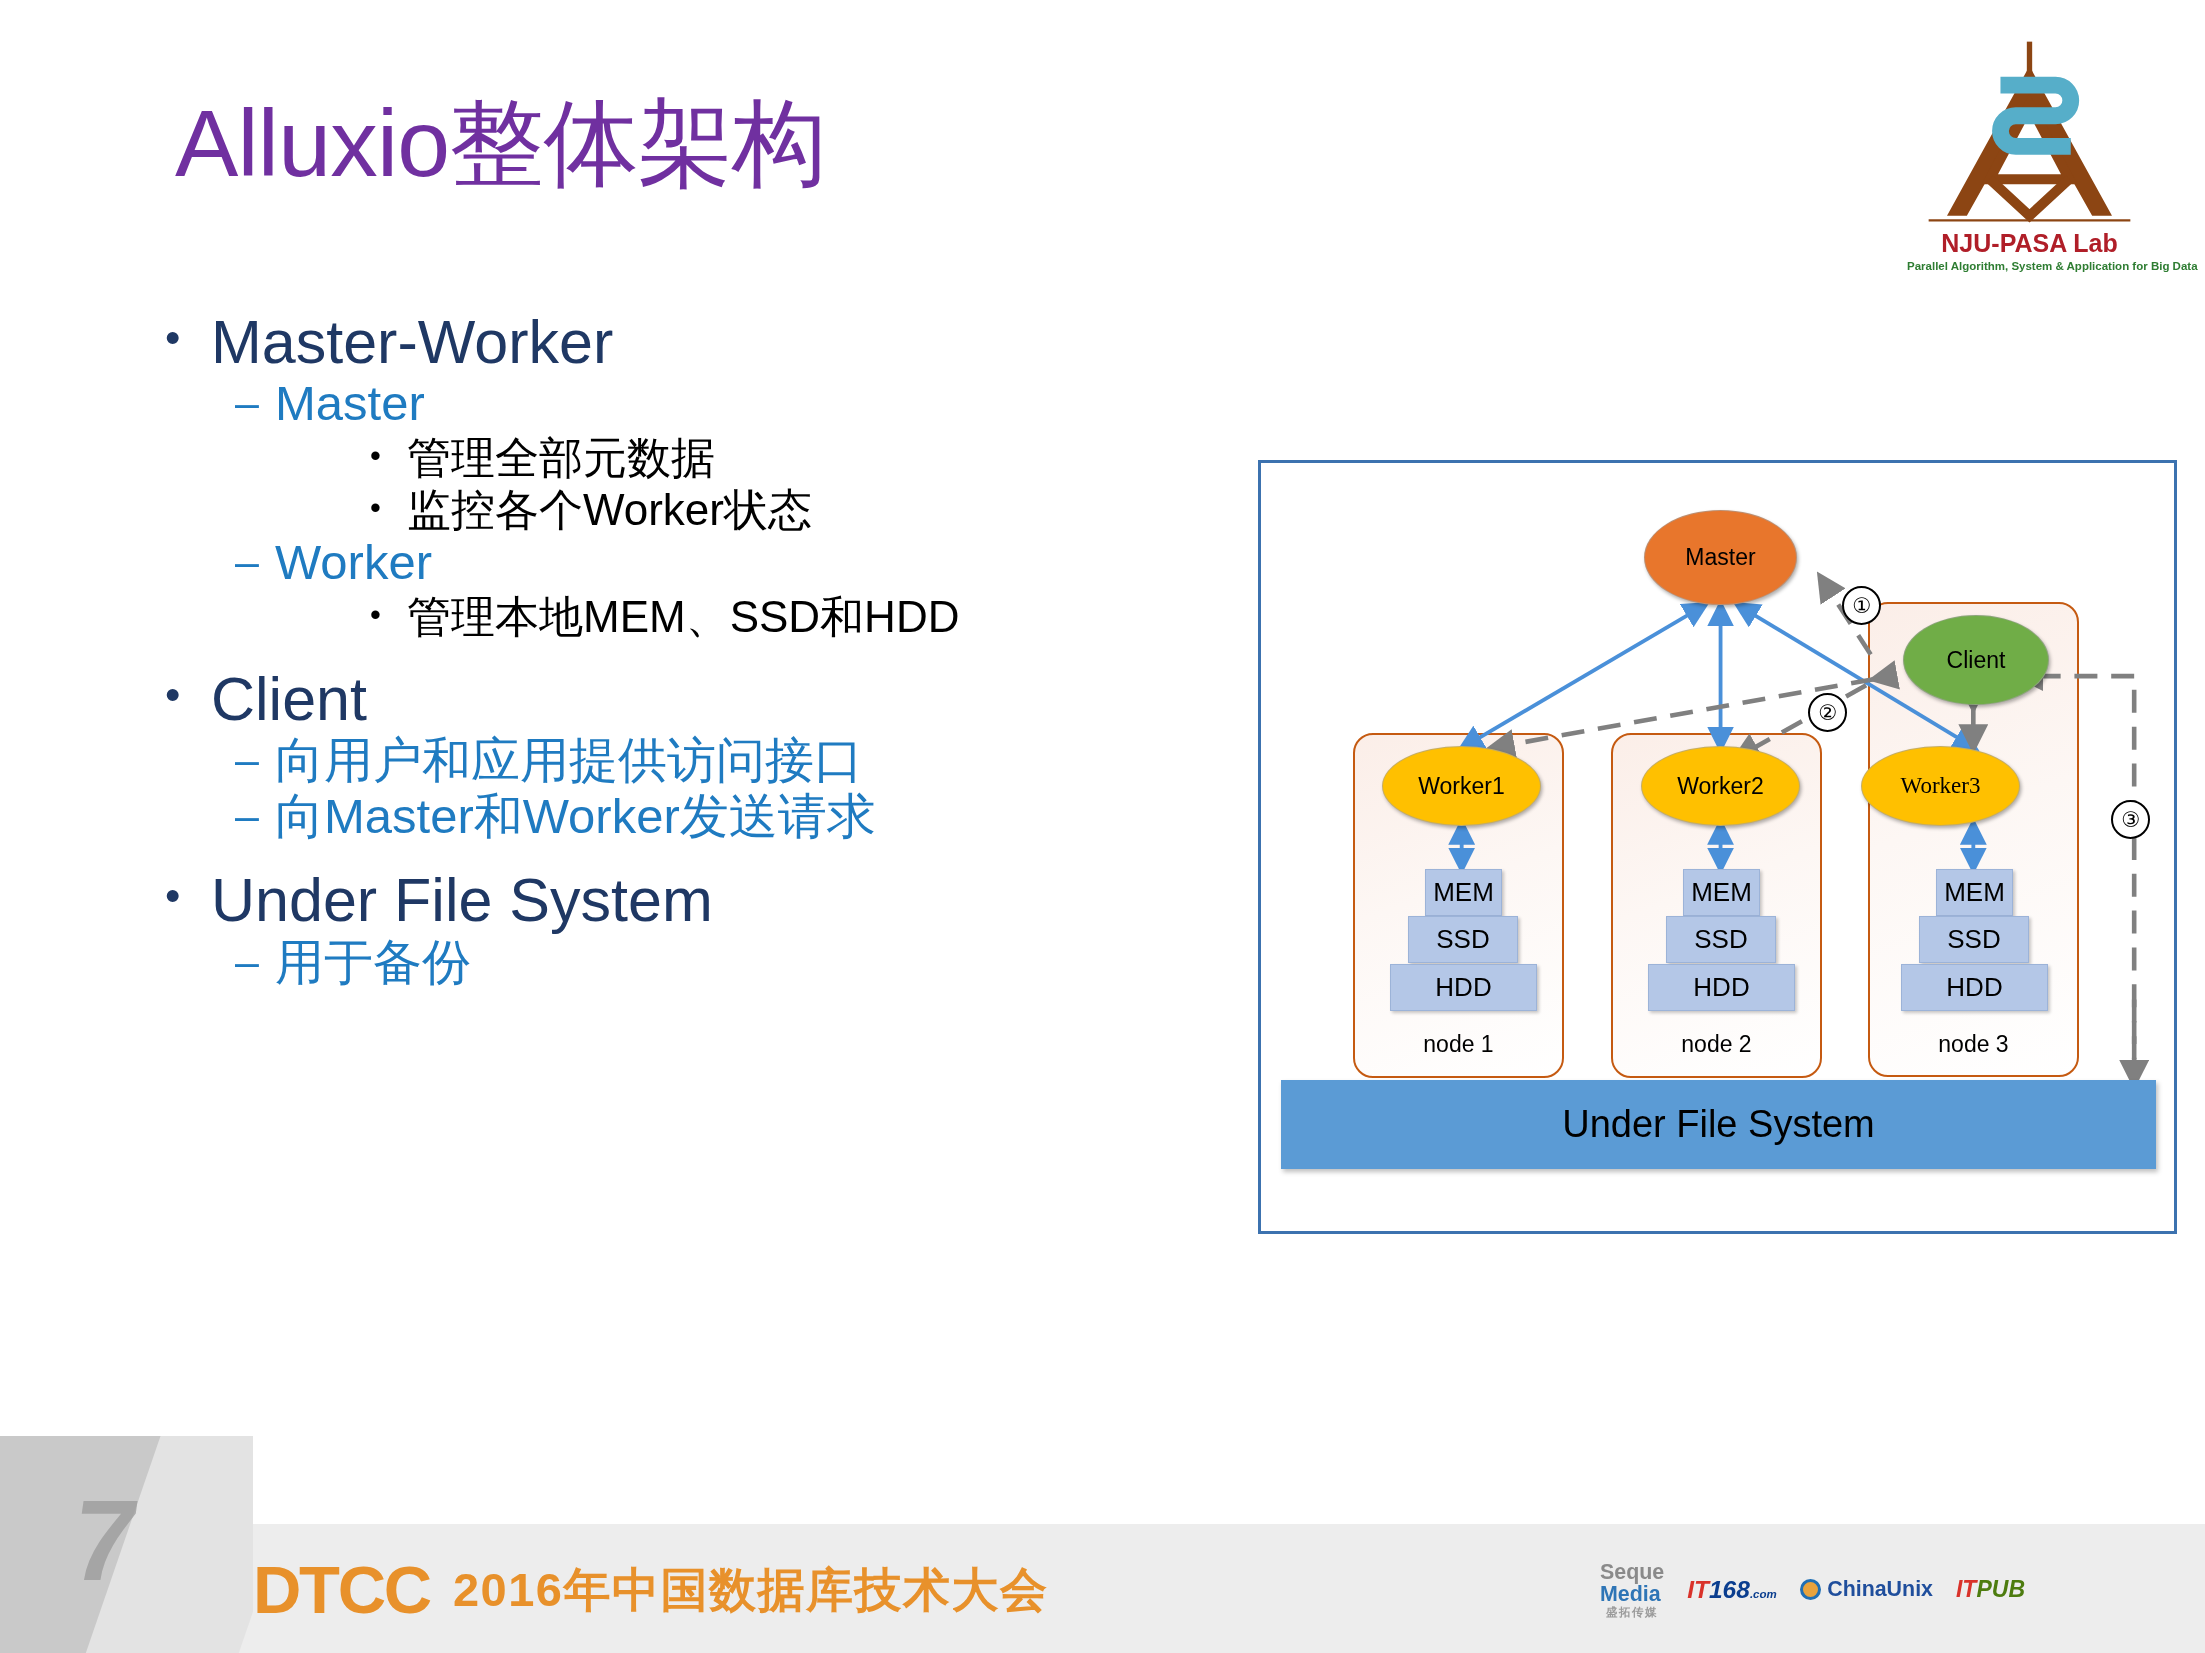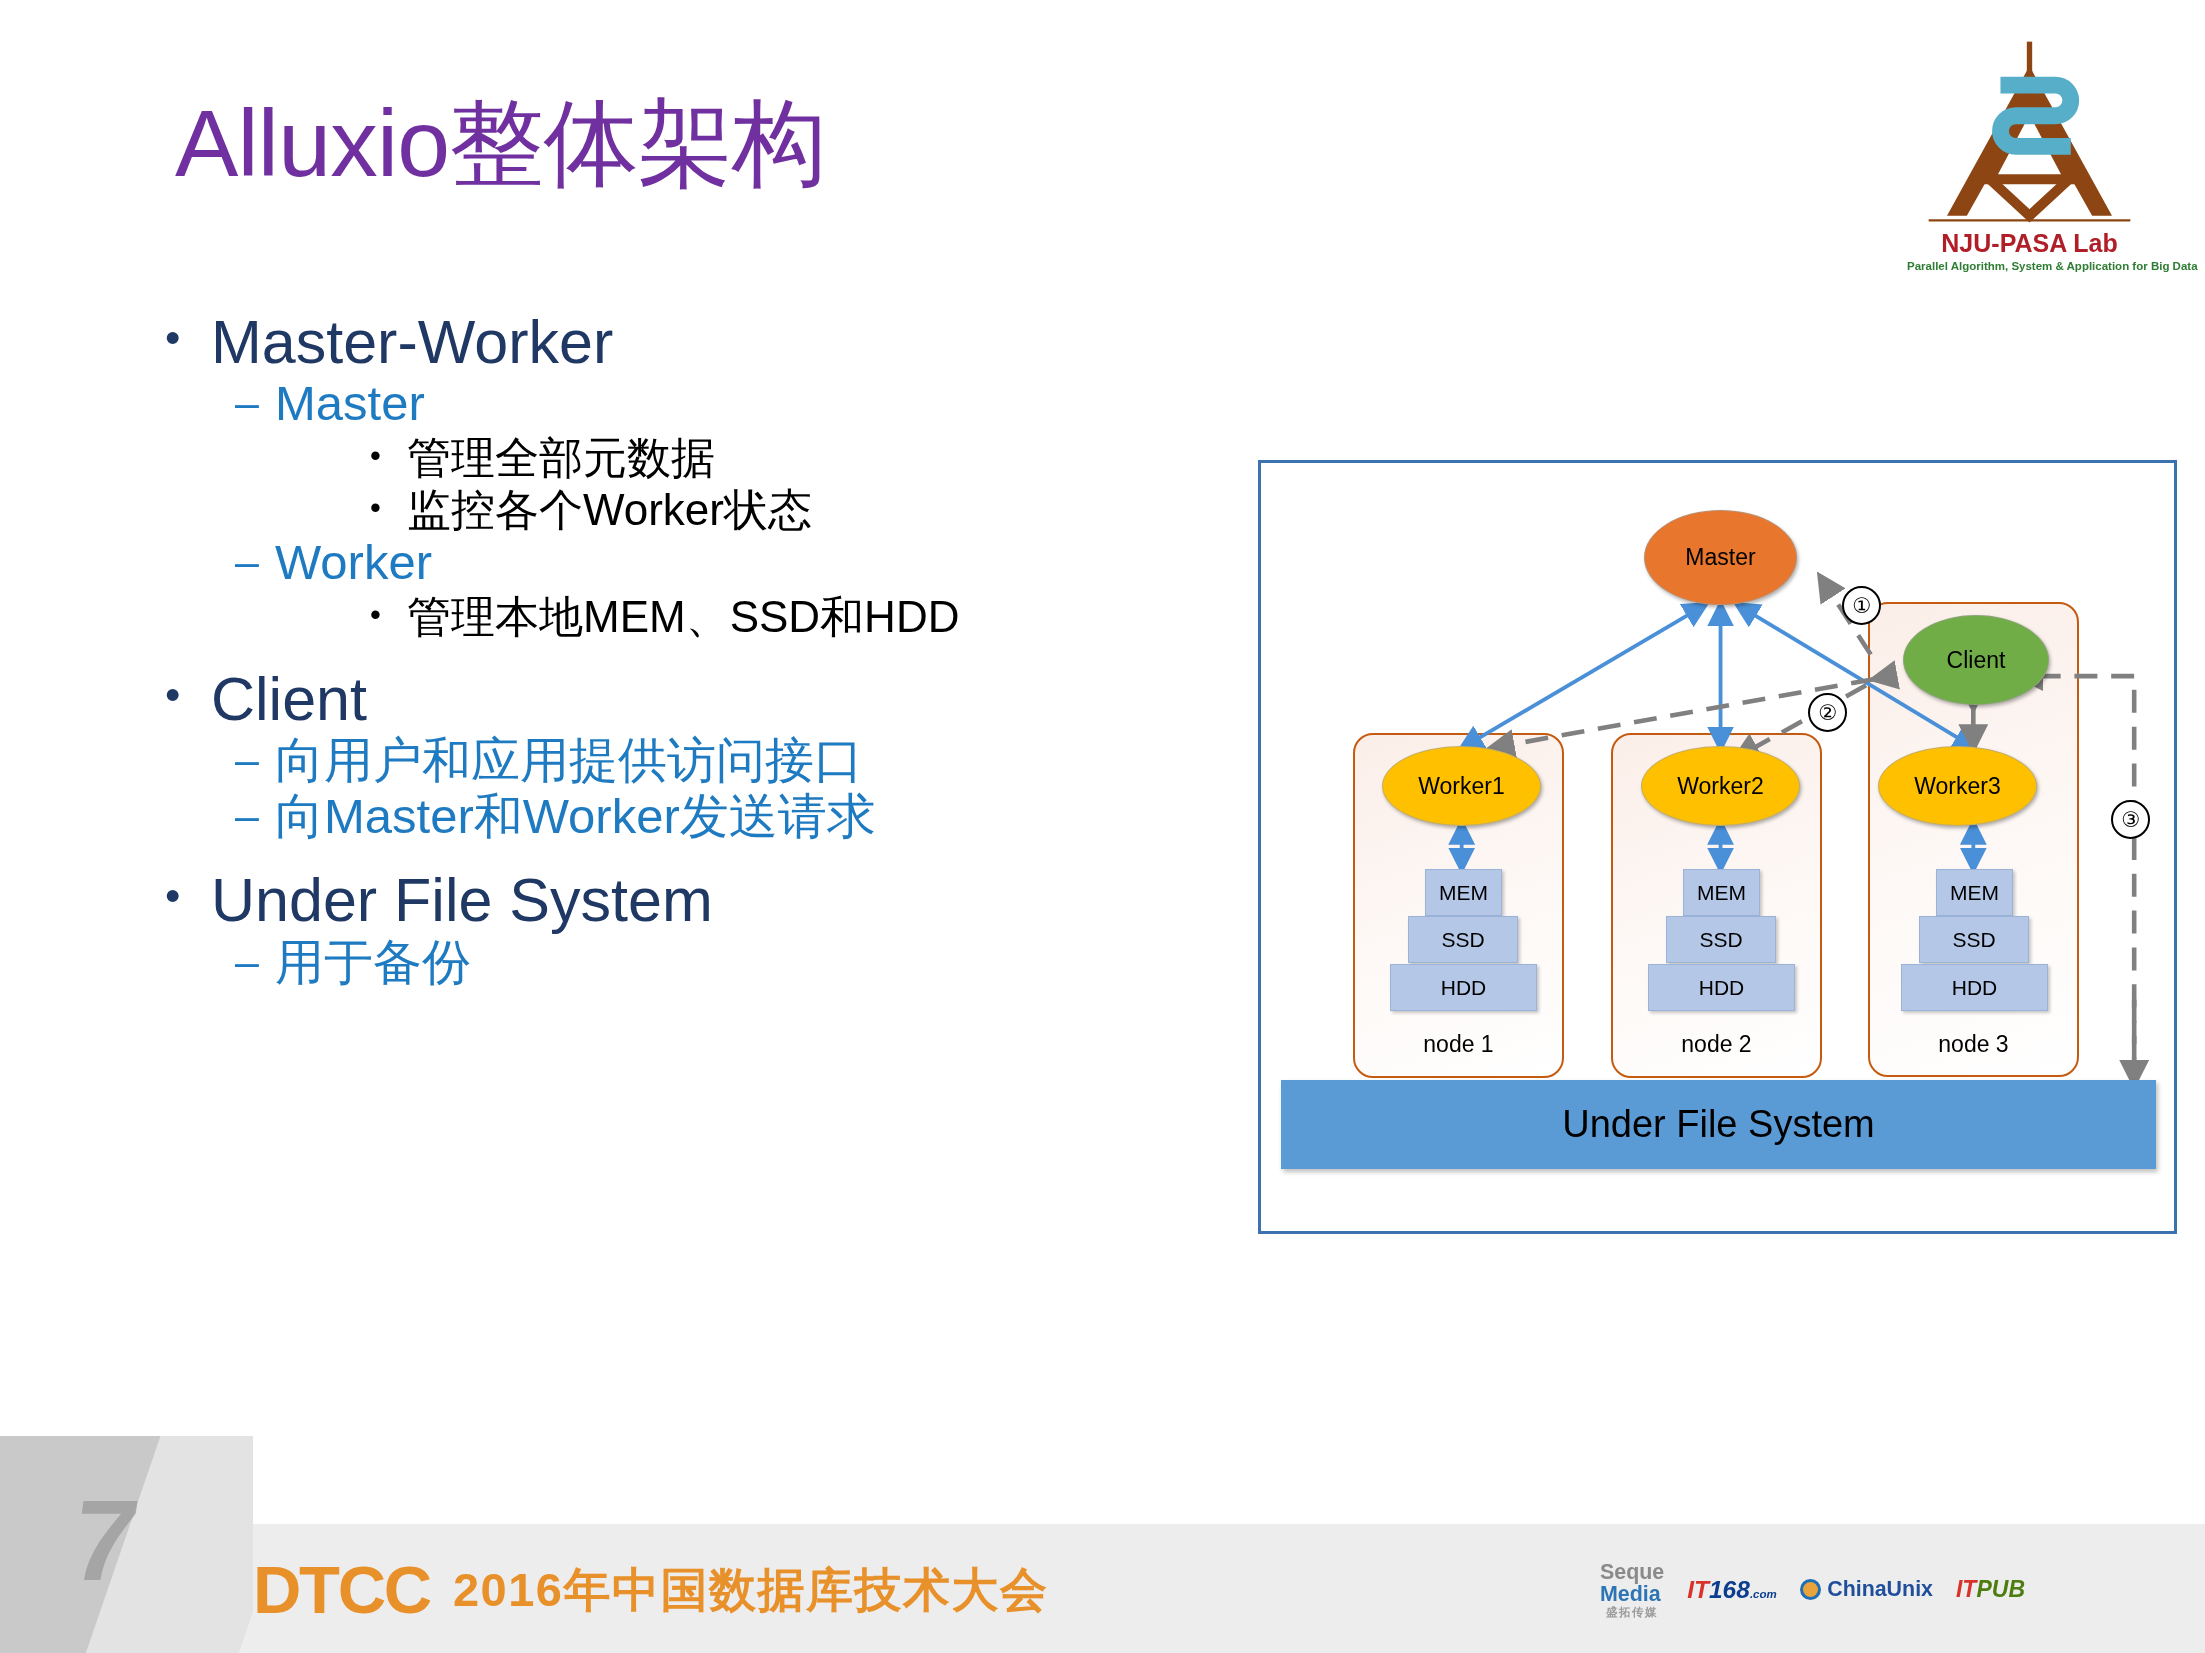--- a/index.html
+++ b/index.html
@@ -67,21 +67,21 @@
     border:0.8px solid rgba(160,160,160,.6);
     box-sizing:border-box;
   }
   .ell-master{background:#E8762C;}
   .ell-client{background:#70AD47;}
   .ell-worker{background:#FFC000;}
 
   .tier{
     position:absolute;background:#B4C7E7;border:0.8px solid #9CB3D8;
     display:flex;align-items:center;justify-content:center;
-    font-size:21px;color:#000;box-sizing:border-box;
+    font-size:26px;color:#000;box-sizing:border-box;
     box-shadow:1.5px 2.3px 3.1px rgba(0,0,0,.22);
   }
 
   #ufs-bar{
     position:absolute;left:20px;top:617px;width:875px;height:89px;
     background:#5B9BD5;
     display:flex;align-items:center;justify-content:center;
     font-size:38px;color:#000;
     box-shadow:2.3px 3.1px 4.6px rgba(0,0,0,.25);
   }
@@ -242,21 +242,21 @@
       <line x1="930" y1="470" x2="930" y2="530" stroke="#4A90D9" stroke-width="5" marker-end="url(#ab)" marker-start="url(#abs)"></line>
 
       <path d="M1140 806 L1140 278 L990 278" stroke="#808080" stroke-width="6" fill="none" stroke-dasharray="30,18" marker-end="url(#ag)"></path>
       <path d="M1140 700 L1140 810" stroke="#808080" stroke-width="6" fill="none" stroke-dasharray="30,18" marker-end="url(#ag)"></path>
     </svg>
 
     <div class="ell ell-master" style="left:383px;top:47px;width:153px;height:95px;">Master</div>
     <div class="ell ell-client" style="left:642px;top:152px;width:146px;height:90px;">Client</div>
     <div class="ell ell-worker" style="left:121px;top:283px;width:159px;height:80px;">Worker1</div>
     <div class="ell ell-worker" style="left:380px;top:283px;width:159px;height:80px;">Worker2</div>
-    <div class="ell ell-worker" style="left:617px;top:283px;width:159px;height:80px;">Worker3</div>
+    <div class="ell ell-worker" style="left:600px;top:283px;width:159px;height:80px;font-family:Liberation Serif, serif;">Worker3</div>
 
     <div class="tier" style="left:164px;top:406px;width:77px;height:47px;">MEM</div>
     <div class="tier" style="left:147px;top:453px;width:110px;height:47px;">SSD</div>
     <div class="tier" style="left:129px;top:501px;width:147px;height:47px;">HDD</div>
     <div class="node-label" style="left:92px;top:568px;width:211px;">node 1</div>
 
     <div class="tier" style="left:422px;top:406px;width:77px;height:47px;">MEM</div>
     <div class="tier" style="left:405px;top:453px;width:110px;height:47px;">SSD</div>
     <div class="tier" style="left:387px;top:501px;width:147px;height:47px;">HDD</div>
     <div class="node-label" style="left:350px;top:568px;width:211px;">node 2</div>

